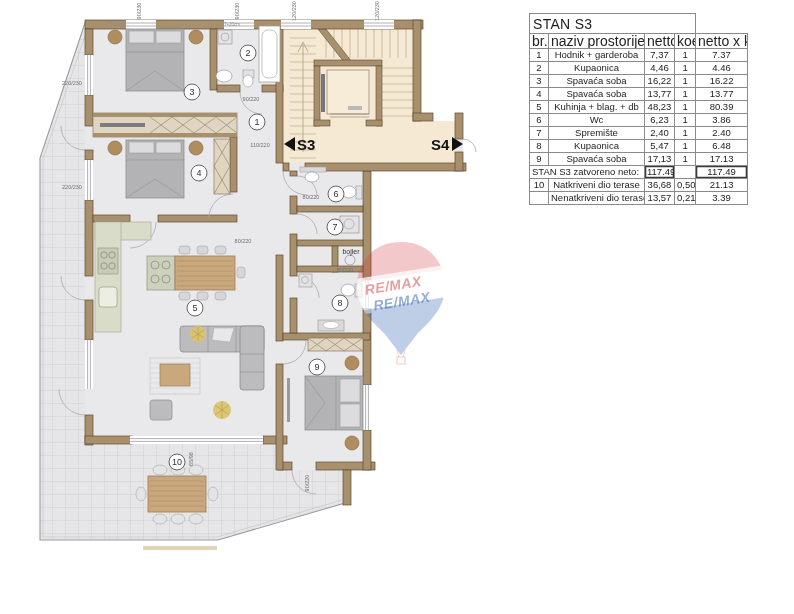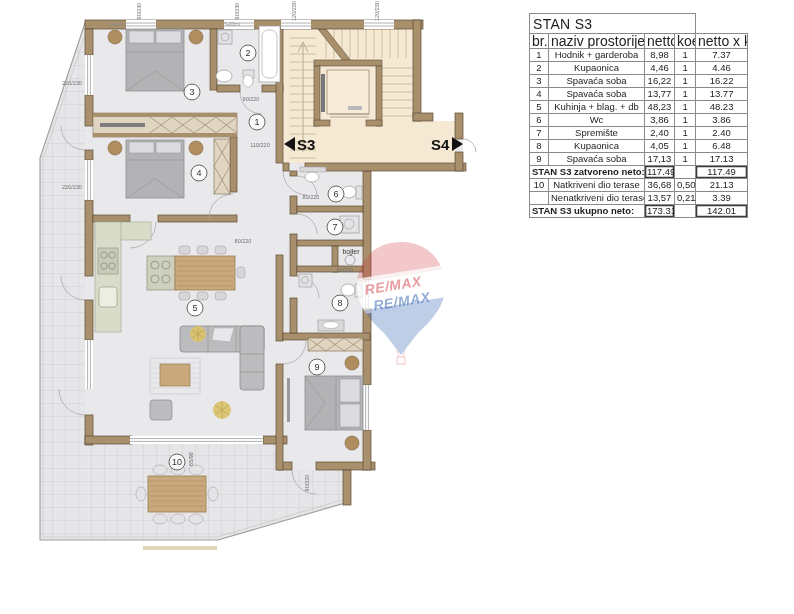--- a/index.html
+++ b/index.html
@@ -10,21 +10,21 @@
   
   .stan-table{position:absolute;left:529px;top:13px;width:222px;color:#1c1c1c;}
   .stan-table table{border-collapse:collapse;table-layout:fixed;width:219px;}
   .stan-table td,.stan-table th{border:1px solid #8a8a8a;height:12px;line-height:1;
       padding:0 2px;font-size:9.5px;font-weight:400;overflow:hidden;white-space:nowrap;}
   .stan-table th{font-size:14px;text-align:center;height:13px;color:#222;}
   .stan-table td.title{font-size:14px;height:19px;padding-left:3px;letter-spacing:.3px;}
   .stan-table td.ghost{border:none;}
   .stan-table td.c{text-align:center;}
   .stan-table td.name{text-align:center;}
-  .stan-table td.sum-label{text-align:right;padding-right:13px;font-weight:bold;}
+  .stan-table td.sum-label{text-align:right;padding-right:13px;}
   .stan-table td.boxed{box-shadow:inset 0 0 0 1.3px #3a3a3a;}
   .col-br{width:19px}.col-name{width:96px}.col-netto{width:30px}.col-koef{width:21px}.col-total{width:52px}
 </style>
 </head>
 <body>
 
 <div class="stage">
 
 <svg width="530" height="614" viewBox="0 0 530 614" style="position:absolute;left:0;top:0">
   <defs>
@@ -376,21 +376,21 @@
       <tr id="stan-header-row">
             <th>br.</th>
             <th>naziv prostorije</th>
             <th>netto m²</th>
             <th>koef.</th>
             <th>netto x koef. m²</th>
           </tr>
     <tr>
             <td class="c">1</td>
             <td class="name">Hodnik + garderoba</td>
-            <td class="c">8,98</td>
+            <td class="c">7,37</td>
             <td class="c">1</td>
             <td class="c">7.37</td>
           </tr>
           <tr>
             <td class="c">2</td>
             <td class="name">Kupaonica</td>
             <td class="c">4,46</td>
             <td class="c">1</td>
             <td class="c">4.46</td>
           </tr>
@@ -406,40 +406,40 @@
             <td class="name">Spavaća soba</td>
             <td class="c">13,77</td>
             <td class="c">1</td>
             <td class="c">13.77</td>
           </tr>
           <tr>
             <td class="c">5</td>
             <td class="name">Kuhinja + blag. + db</td>
             <td class="c">48,23</td>
             <td class="c">1</td>
-            <td class="c">48.23</td>
+            <td class="c">80.39</td>
           </tr>
           <tr>
             <td class="c">6</td>
             <td class="name">Wc</td>
-            <td class="c">3,86</td>
+            <td class="c">6,23</td>
             <td class="c">1</td>
             <td class="c">3.86</td>
           </tr>
           <tr>
             <td class="c">7</td>
             <td class="name">Spremište</td>
             <td class="c">2,40</td>
             <td class="c">1</td>
             <td class="c">2.40</td>
           </tr>
           <tr>
             <td class="c">8</td>
             <td class="name">Kupaonica</td>
-            <td class="c">4,05</td>
+            <td class="c">5,47</td>
             <td class="c">1</td>
             <td class="c">6.48</td>
           </tr>
           <tr>
             <td class="c">9</td>
             <td class="name">Spavaća soba</td>
             <td class="c">17,13</td>
             <td class="c">1</td>
             <td class="c">17.13</td>
           </tr>
@@ -456,23 +456,17 @@
             <td class="c">0,50</td>
             <td class="c">21.13</td>
           </tr>
           <tr>
             <td class="c"></td>
             <td class="name">Nenatkriveni dio terase</td>
             <td class="c">13,57</td>
             <td class="c">0,21</td>
             <td class="c">3.39</td>
           </tr>
-          <tr>
-            <td class="sum-label" colspan="2">STAN S3 ukupno neto:</td>
-            <td class="c boxed">173.31</td>
-            <td class="c"></td>
-            <td class="c boxed">142.01</td>
-          </tr>
         </tbody>
   </table>
 </div>
 
 </div>
 
 </body></html>

